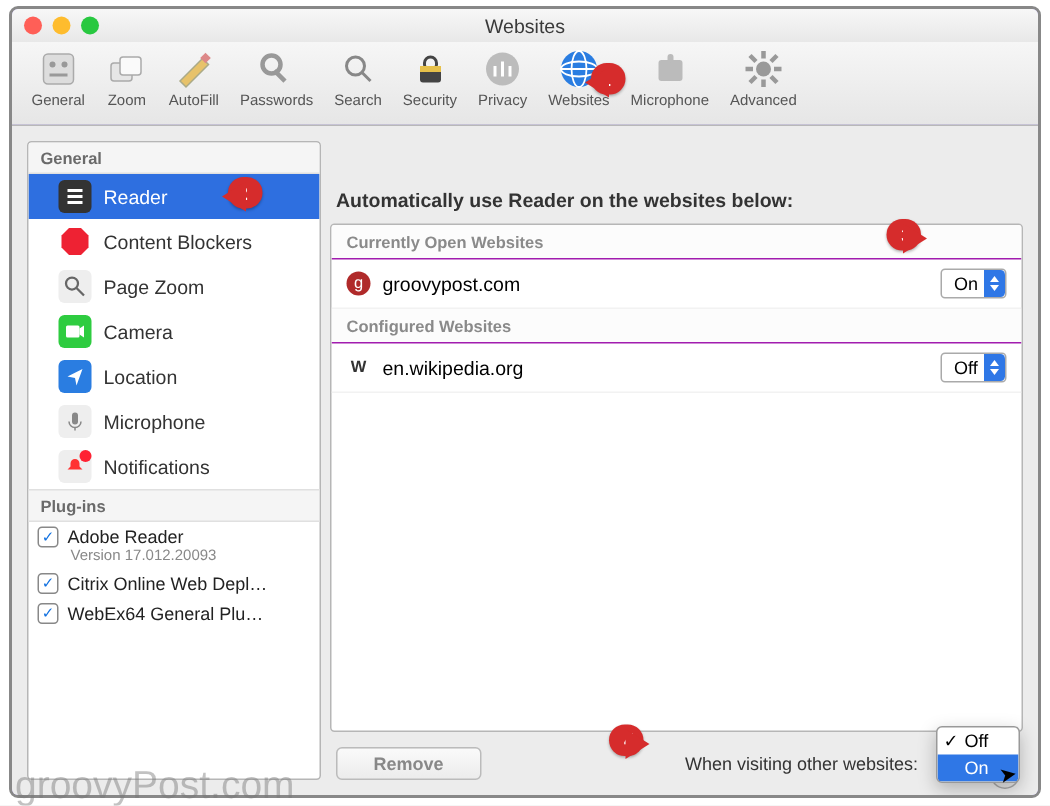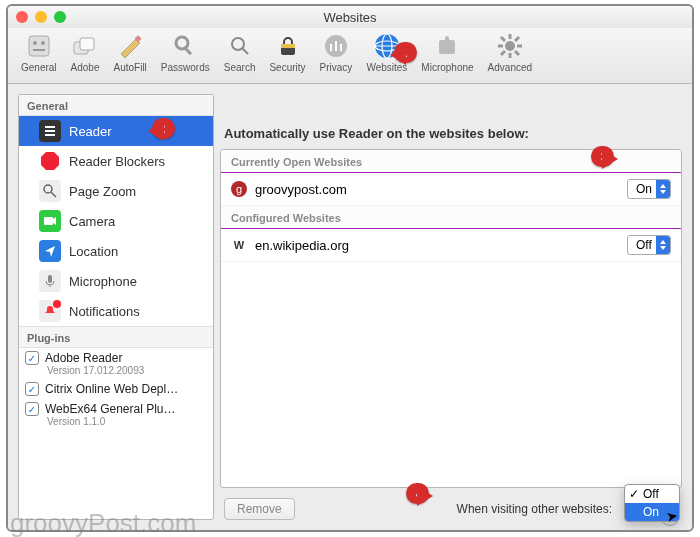--- a/index.html
+++ b/index.html
@@ -29,21 +29,21 @@
 .grplabel{ font-size:11px; font-weight:bold; color:#8a8a8a; padding:6px 10px 4px; background:#fcfcfc; border-bottom:1px solid #a21caf;}
 .wrow{ display:flex; align-items:center; padding:6px 10px; font-size:13px; gap:8px; border-bottom:1px solid #f2f2f2; }
 .wrow .wico{ width:16px; height:16px; border-radius:3px; display:inline-flex; align-items:center; justify-content:center; font-size:11px;}
 .wrow .wname{ flex:1; }
 .sel-pop{ border:1px solid #aaa; border-radius:3px; background:#fff; font-size:12px; padding:0 16px 0 8px; height:20px; line-height:18px; position:relative; min-width:44px;}
 .sel-pop .stepper{ position:absolute; right:0; top:0; bottom:0; width:14px; background:#2f77e6; border-radius:0 3px 3px 0; display:flex; flex-direction:column;}
 .sel-pop .stepper::before,.sel-pop .stepper::after{content:"";flex:1;display:flex;align-items:center;justify-content:center;}
 .sel-pop .stepper::before{border-bottom:4px solid #fff;border-left:3px solid transparent;border-right:3px solid transparent;margin:3px auto 1px;width:0;height:0;}
 .sel-pop .stepper::after{border-top:4px solid #fff;border-left:3px solid transparent;border-right:3px solid transparent;margin:1px auto 3px;width:0;height:0;}
 .bottombar{ display:flex; align-items:center; padding:10px 4px 0 4px; gap:10px;}
-.btn{ border:1px solid #bbb; border-radius:4px; background:linear-gradient(#fafafa,#ececec); font-size:12px; height:22px; padding:0 12px; color:#888;}
+.btn{ border:1px solid #bbb; border-radius:4px; background:linear-gradient(#fafafa,#ececec); font-size:12px; height:22px; padding:0 24px; color:#888;font-weight:bold;}
 .bottombar .spring{flex:1;}
 .bottombar .lbl{ font-size:12px; color:#333;}
 .dropdown-open{ position:absolute; right:12px; bottom:8px; width:56px; border:1px solid #999; border-radius:4px; background:#fff; box-shadow:0 4px 12px rgba(0,0,0,.25); overflow:hidden; font-size:12px; z-index:20;}
 .dropdown-open .opt{ padding:2px 6px 2px 18px; position:relative;}
 .dropdown-open .opt.selmark::before{content:"✓";position:absolute;left:4px;}
 .dropdown-open .opt.hov{ background:#2f77e6; color:#fff;}
 .cursor{position:absolute; right:14px; bottom:6px; font-size:14px; color:#000; z-index:21; transform:rotate(-10deg);}
 .badge{ position:absolute; background:#d62c2c; color:#fff; border-radius:14px; display:flex; align-items:center; justify-content:center; font-size:13px; font-weight:bold; z-index:30; box-shadow:0 1px 2px rgba(0,0,0,.3);}
 .badge.arrow-left{ padding:3px 10px 3px 6px; border-radius:14px;}
 .badge.arrow-left::before{content:"";position:absolute;left:-14px;top:3px;border:10px solid transparent;border-right-color:#d62c2c;border-right-width:16px;}
@@ -78,21 +78,21 @@
         </div>
         <span>General</span>
       </div>
     <div class="tbbtn">
         <div class="ticon">
           <svg class="svgico" width="28" height="28">
             <rect x="3" y="10" width="14" height="12" rx="2" fill="#e6e6e6" stroke="#aaa"></rect>
             <rect x="9" y="6" width="14" height="12" rx="2" fill="#fafafa" stroke="#aaa"></rect>
           </svg>
         </div>
-        <span>Adobe</span>
+        <span>Zoom</span>
       </div>
     <div class="tbbtn">
         <div class="ticon">
           <svg class="svgico" width="28" height="28">
             <path d="M5 22 L20 7 L24 11 L9 26 Z" fill="#e7c26a" stroke="#aa8"></path>
             <rect x="20" y="4" width="5" height="5" fill="#d88" transform="rotate(45 22 6)"></rect>
           </svg>
         </div>
         <span>AutoFill</span>
       </div>
@@ -187,21 +187,21 @@
             </svg>
           </span>
         <span>Reader</span>
       </div>
       <div class="sitem">
         <span class="sicon">
             <svg width="22" height="22">
               <polygon points="7,2 15,2 20,7 20,15 15,20 7,20 2,15 2,7" fill="#e23"></polygon>
             </svg>
           </span>
-        <span>Reader Blockers</span>
+        <span>Content Blockers</span>
       </div>
       <div class="sitem">
         <span class="sicon" style="background:#eee">
             <svg width="16" height="16">
               <circle cx="6" cy="6" r="4" fill="none" stroke="#666" stroke-width="1.5"></circle>
               <line x1="9" y1="9" x2="14" y2="14" stroke="#666" stroke-width="1.5"></line>
             </svg>
           </span>
         <span>Page Zoom</span>
       </div>
@@ -254,21 +254,20 @@
         <div class="prow">
             <span class="chk">✓</span>
             <span>Citrix Online Web Depl…</span>
           </div>
       </div>
       <div class="pitem">
         <div class="prow">
             <span class="chk">✓</span>
             <span>WebEx64 General Plu…</span>
           </div>
-        <div class="pver">Version 1.1.0</div>
       </div>
     </div>
 
     <div class="main">
       <div class="main-title">Automatically use Reader on the websites below:</div>
       <div class="webbox">
         <div class="grplabel">Currently Open Websites</div>
         <div class="wrow">
           <span class="wico" style="background:#b02a2a;color:#fff;border-radius:50%">g</span>
           <span class="wname">groovypost.com</span>

